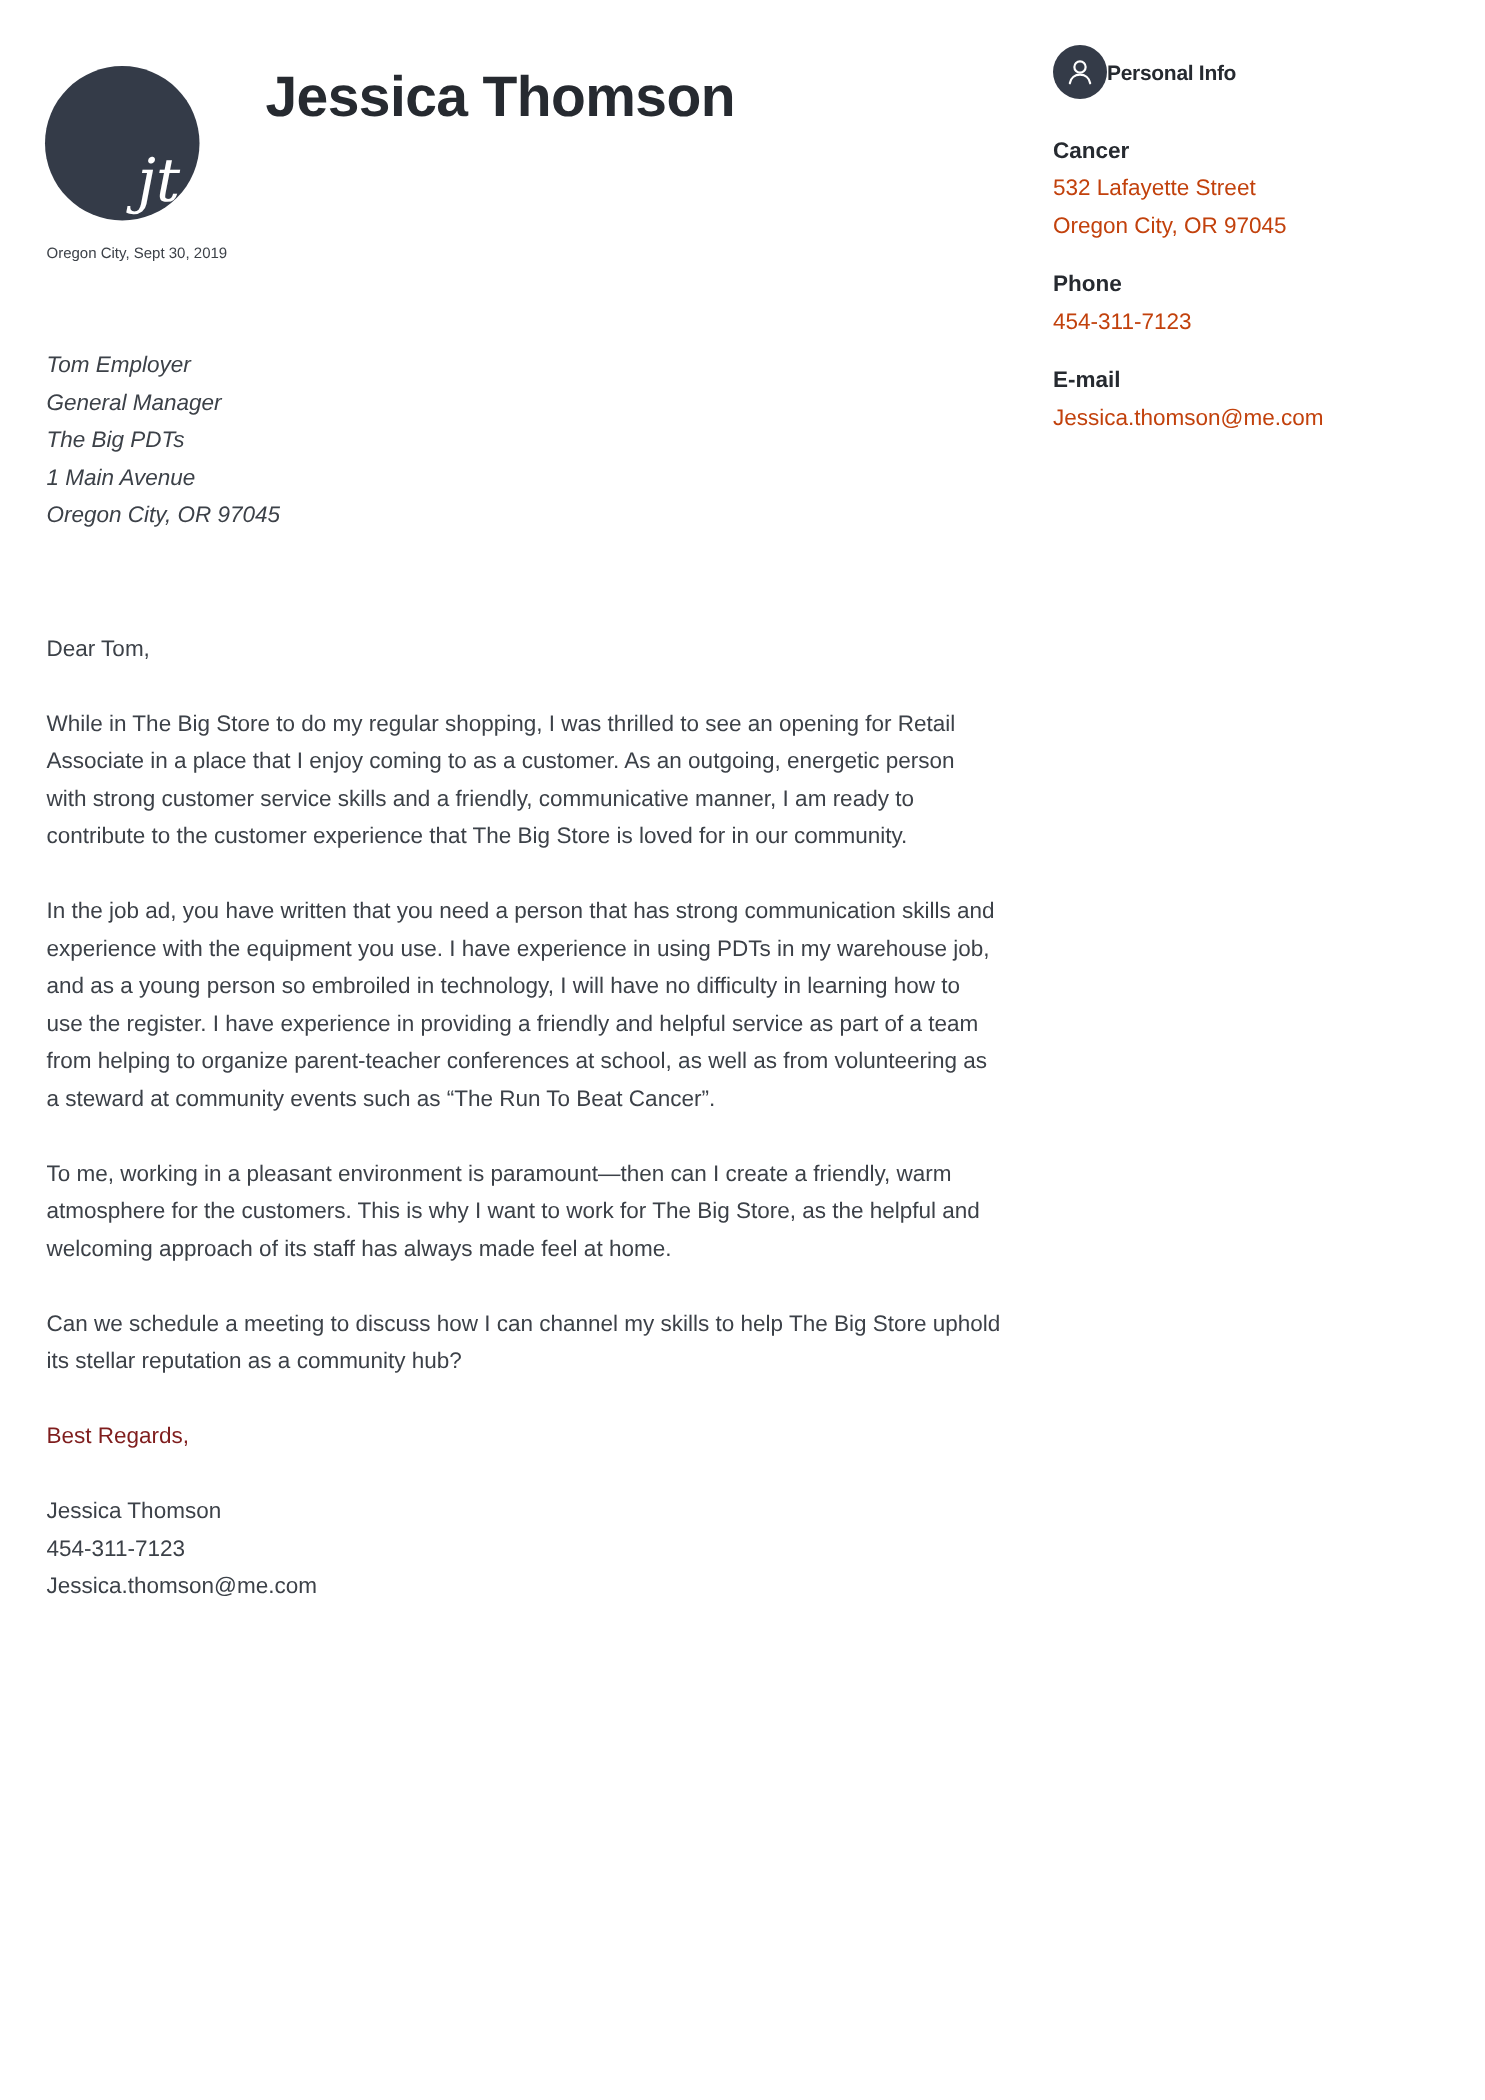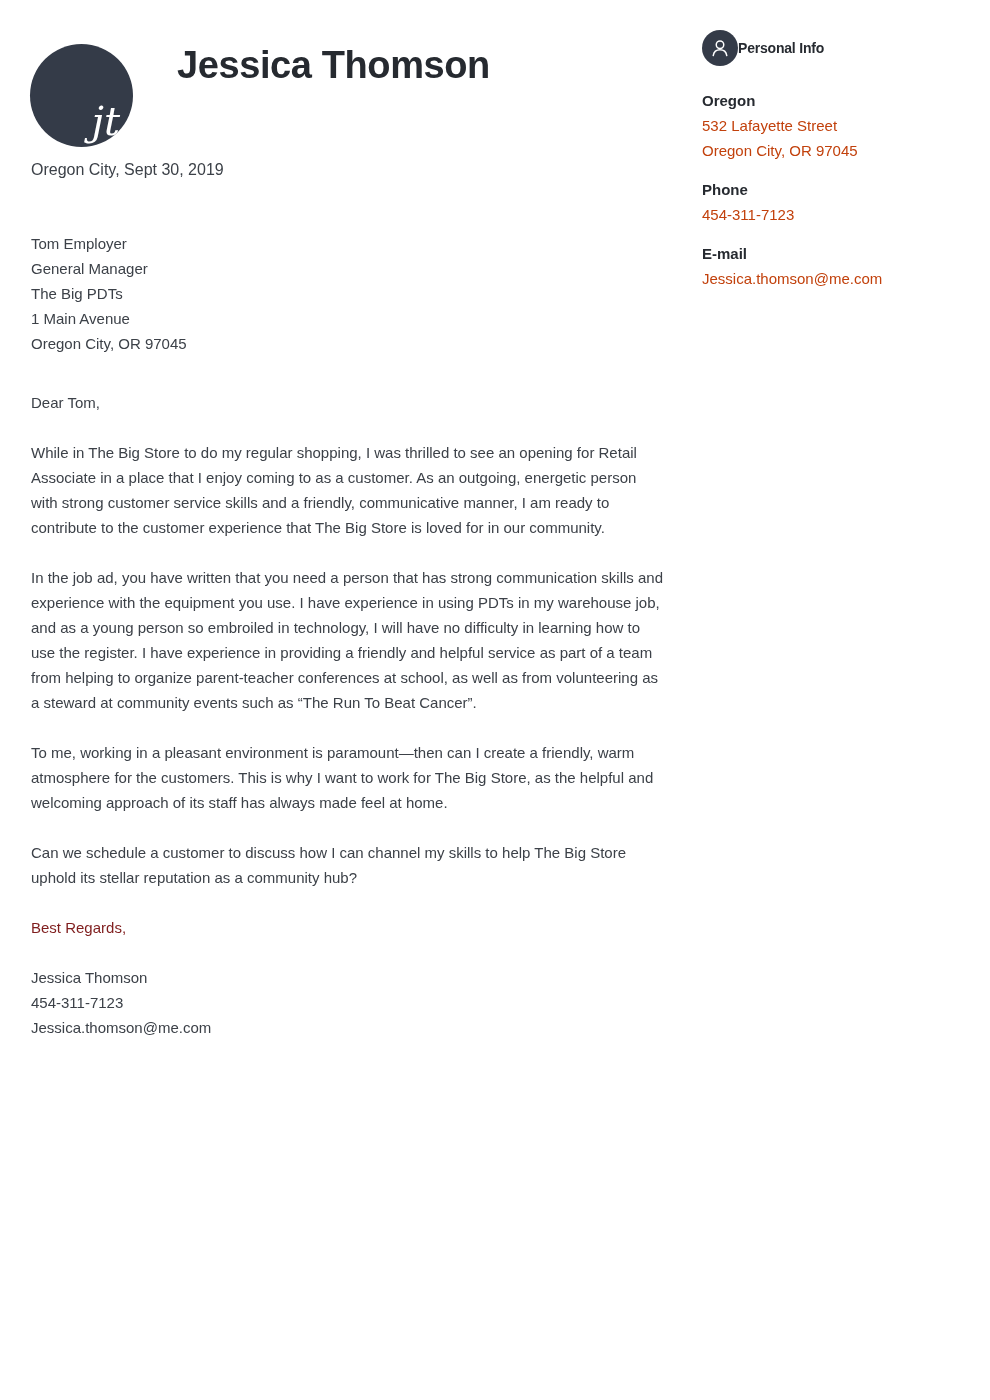--- a/index.html
+++ b/index.html
@@ -63,27 +63,28 @@
   }
 
   
   .letter {
     position: absolute;
     left: 31px;
     top: 160px;
     width: 636px;
   }
   .date-line {
-    font-size: 16px;
+    font-size: 10px;
     line-height: 20px;
     color: #3c4148;
     margin: 0 0 51px 0;
   }
   .recipient {
-    margin: 0 0 34px 0;
+    margin: 0 0 64px 0;
+    font-style: italic;
   }
   .recipient .rline {
     font-size: 15px;
     line-height: 25px;
     color: #3c4148;
   }
   .salutation {
     font-size: 15px;
     line-height: 25px;
     color: #3c4148;
@@ -172,21 +173,21 @@
       <div class="rline">The Big PDTs</div>
       <div class="rline">1 Main Avenue</div>
       <div class="rline">Oregon City, OR 97045</div>
     </div>
 
     <p class="salutation">Dear Tom,</p>
 
     <p class="body-par">While in The Big Store to do my regular shopping, I was thrilled to see an opening for Retail Associate in a place that I enjoy coming to as a customer. As an outgoing, energetic person with strong customer service skills and a friendly, communicative manner, I am ready to contribute to the customer experience that The Big Store is loved for in our community.</p>
     <p class="body-par">In the job ad, you have written that you need a person that has strong communication skills and experience with the equipment you use. I have experience in using PDTs in my warehouse job, and as a young person so embroiled in technology, I will have no difficulty in learning how to use the register. I have experience in providing a friendly and helpful service as part of a team from helping to organize parent-teacher conferences at school, as well as from volunteering as a steward at community events such as “The Run To Beat Cancer”.</p>
     <p class="body-par">To me, working in a pleasant environment is paramount—then can I create a friendly, warm atmosphere for the customers. This is why I want to work for The Big Store, as the helpful and welcoming approach of its staff has always made feel at home.</p>
-    <p class="body-par">Can we schedule a customer to discuss how I can channel my skills to help The Big Store uphold its stellar reputation as a community hub?</p>
+    <p class="body-par">Can we schedule a meeting to discuss how I can channel my skills to help The Big Store uphold its stellar reputation as a community hub?</p>
 
     <p class="closing">Best Regards,</p>
 
     <div class="sign-off">
       <div class="sline">Jessica Thomson</div>
       <div class="sline">454-311-7123</div>
       <div class="sline">Jessica.thomson@me.com</div>
     </div>
 
   </div>
@@ -197,21 +198,21 @@
       <div class="info-badge">
         <svg width="22" height="22" viewBox="0 0 24 24" aria-hidden="true">
           <circle cx="12" cy="8.4" r="4.1" fill="none" stroke="#ffffff" stroke-width="1.6"></circle>
           <path d="M4.6 20.2c0.7-4.2 3.9-6.3 7.4-6.3s6.7 2.1 7.4 6.3" fill="none" stroke="#ffffff" stroke-width="1.6" stroke-linecap="round"></path>
         </svg>
       </div>
       <div class="sidebar-title">Personal Info</div>
     </div>
 
     <div class="info-group">
-      <div class="info-label">Oregon</div>
+      <div class="info-label">Cancer</div>
       <div class="info-value">532 Lafayette Street</div>
       <div class="info-value">Oregon City, OR 97045</div>
     </div>
 
     <div class="info-group">
       <div class="info-label">Phone</div>
       <div class="info-value">454-311-7123</div>
     </div>
 
     <div class="info-group">

